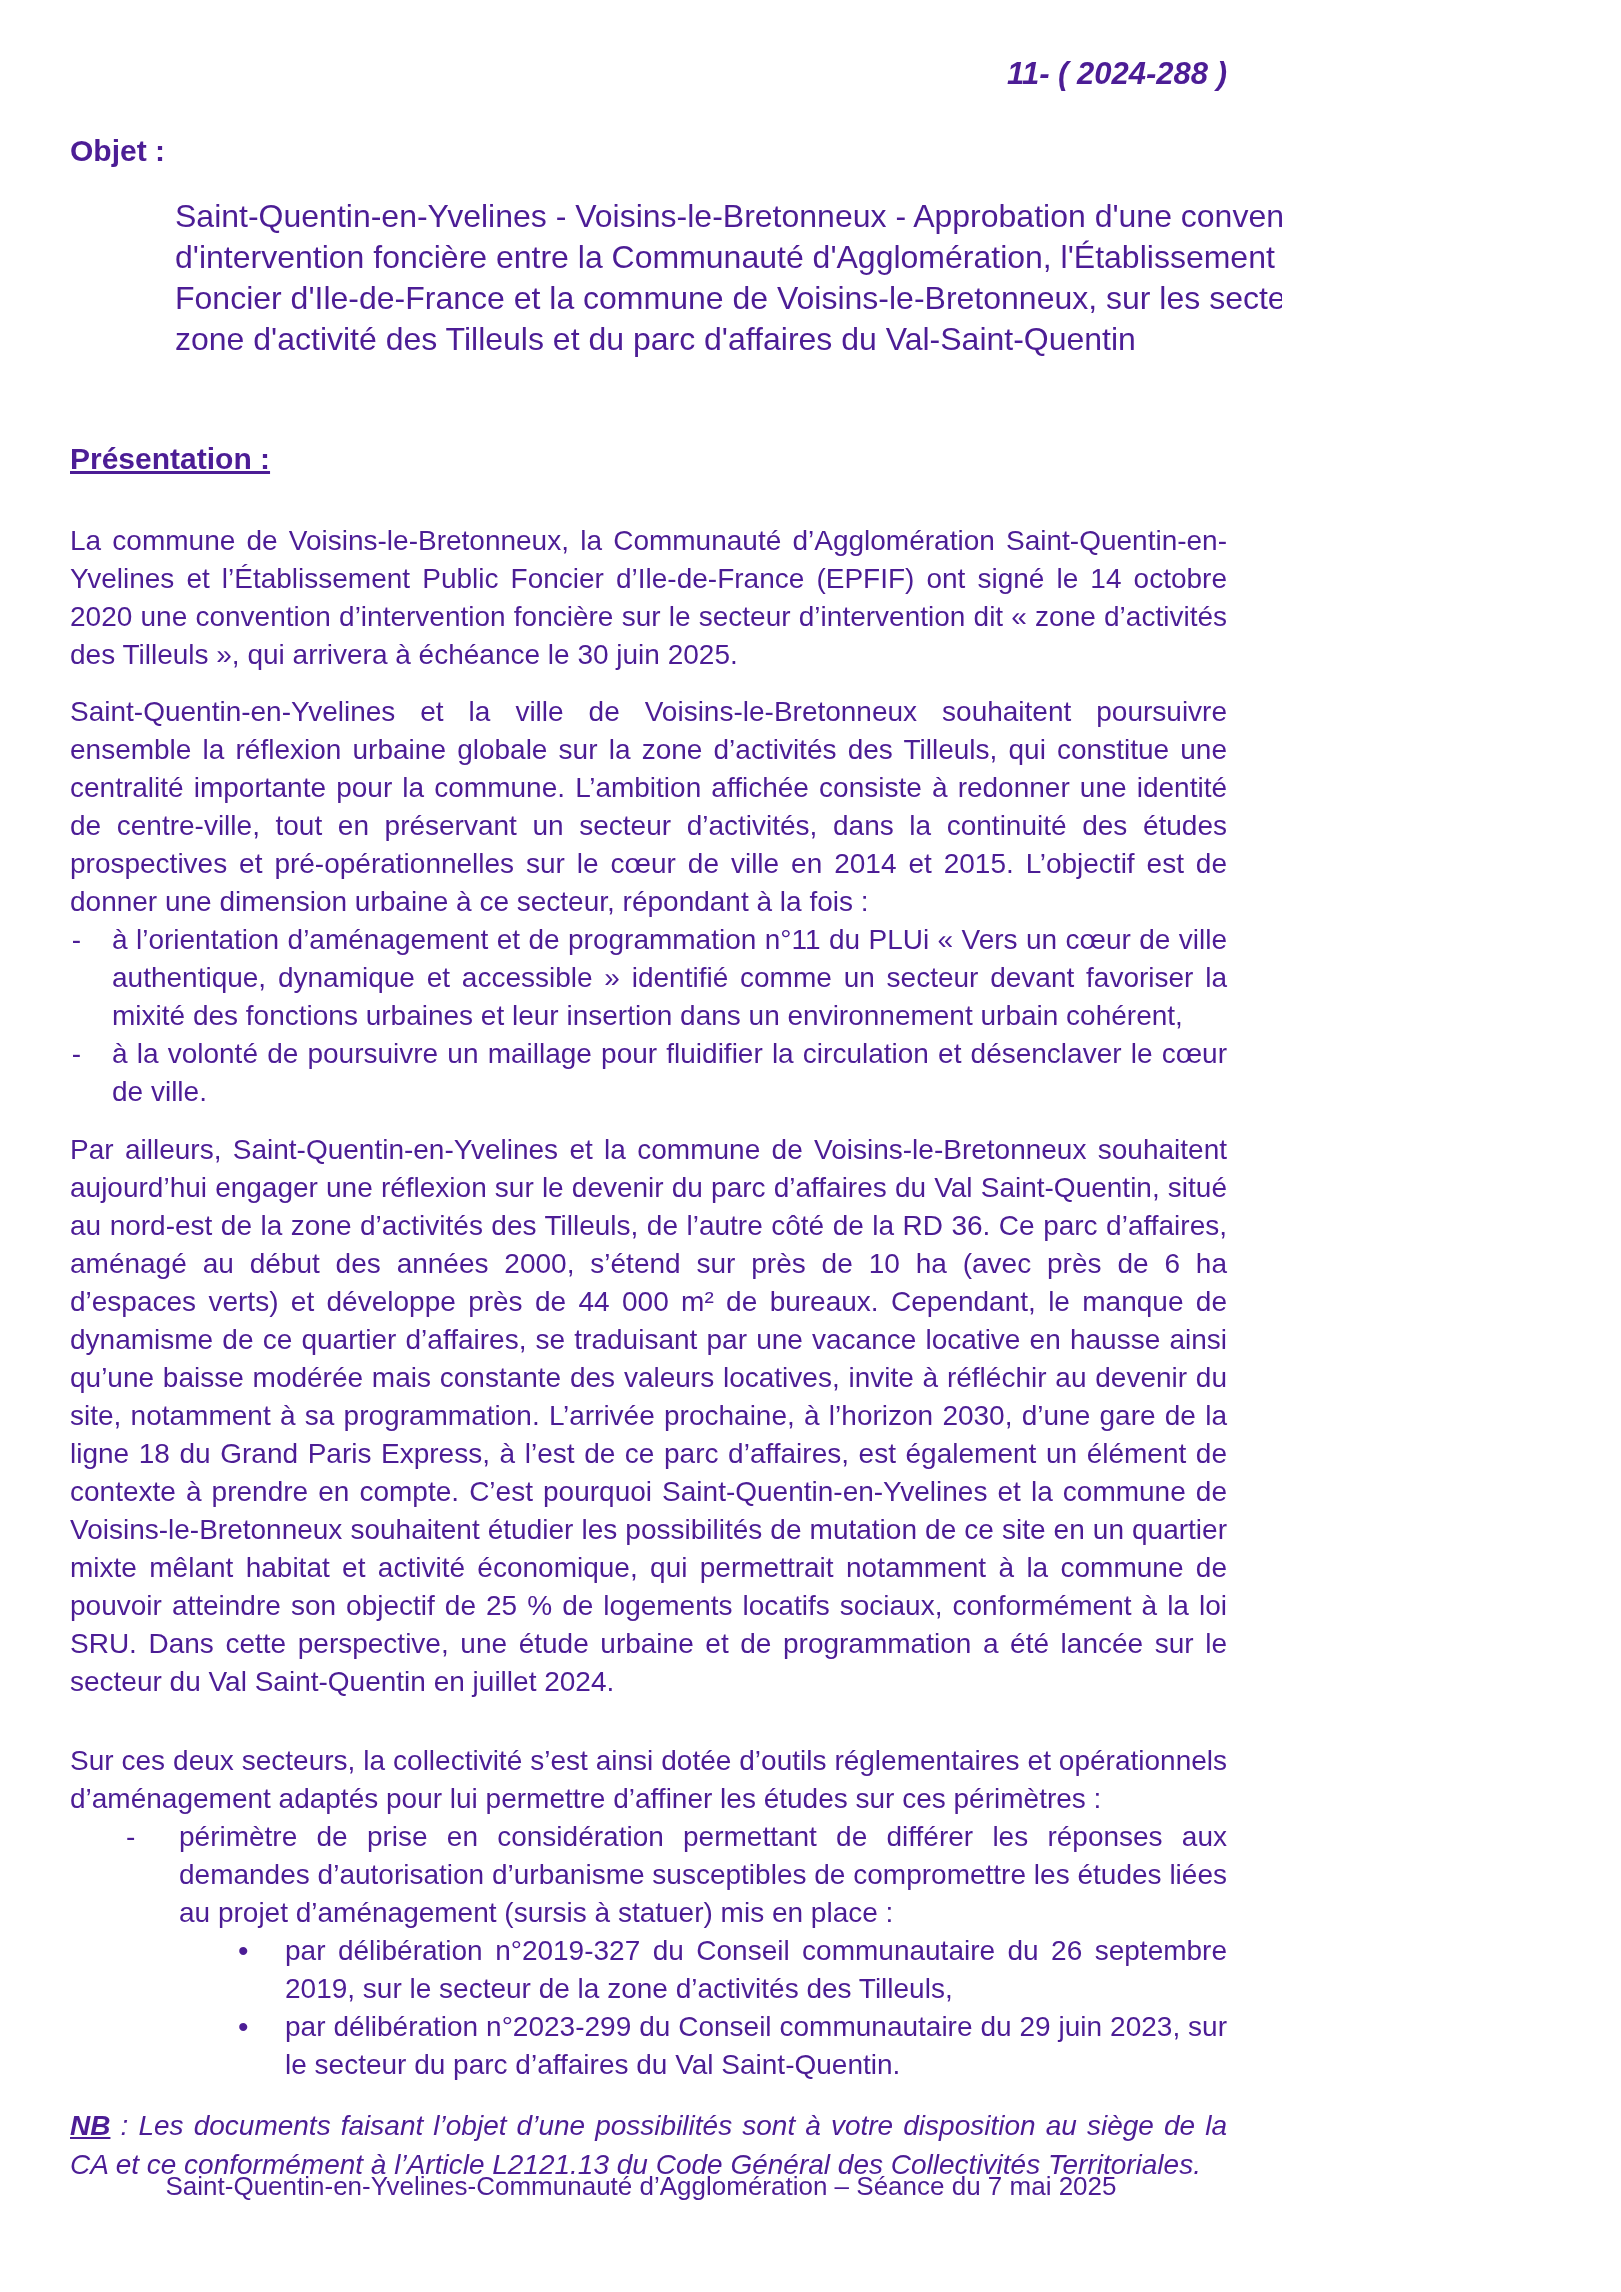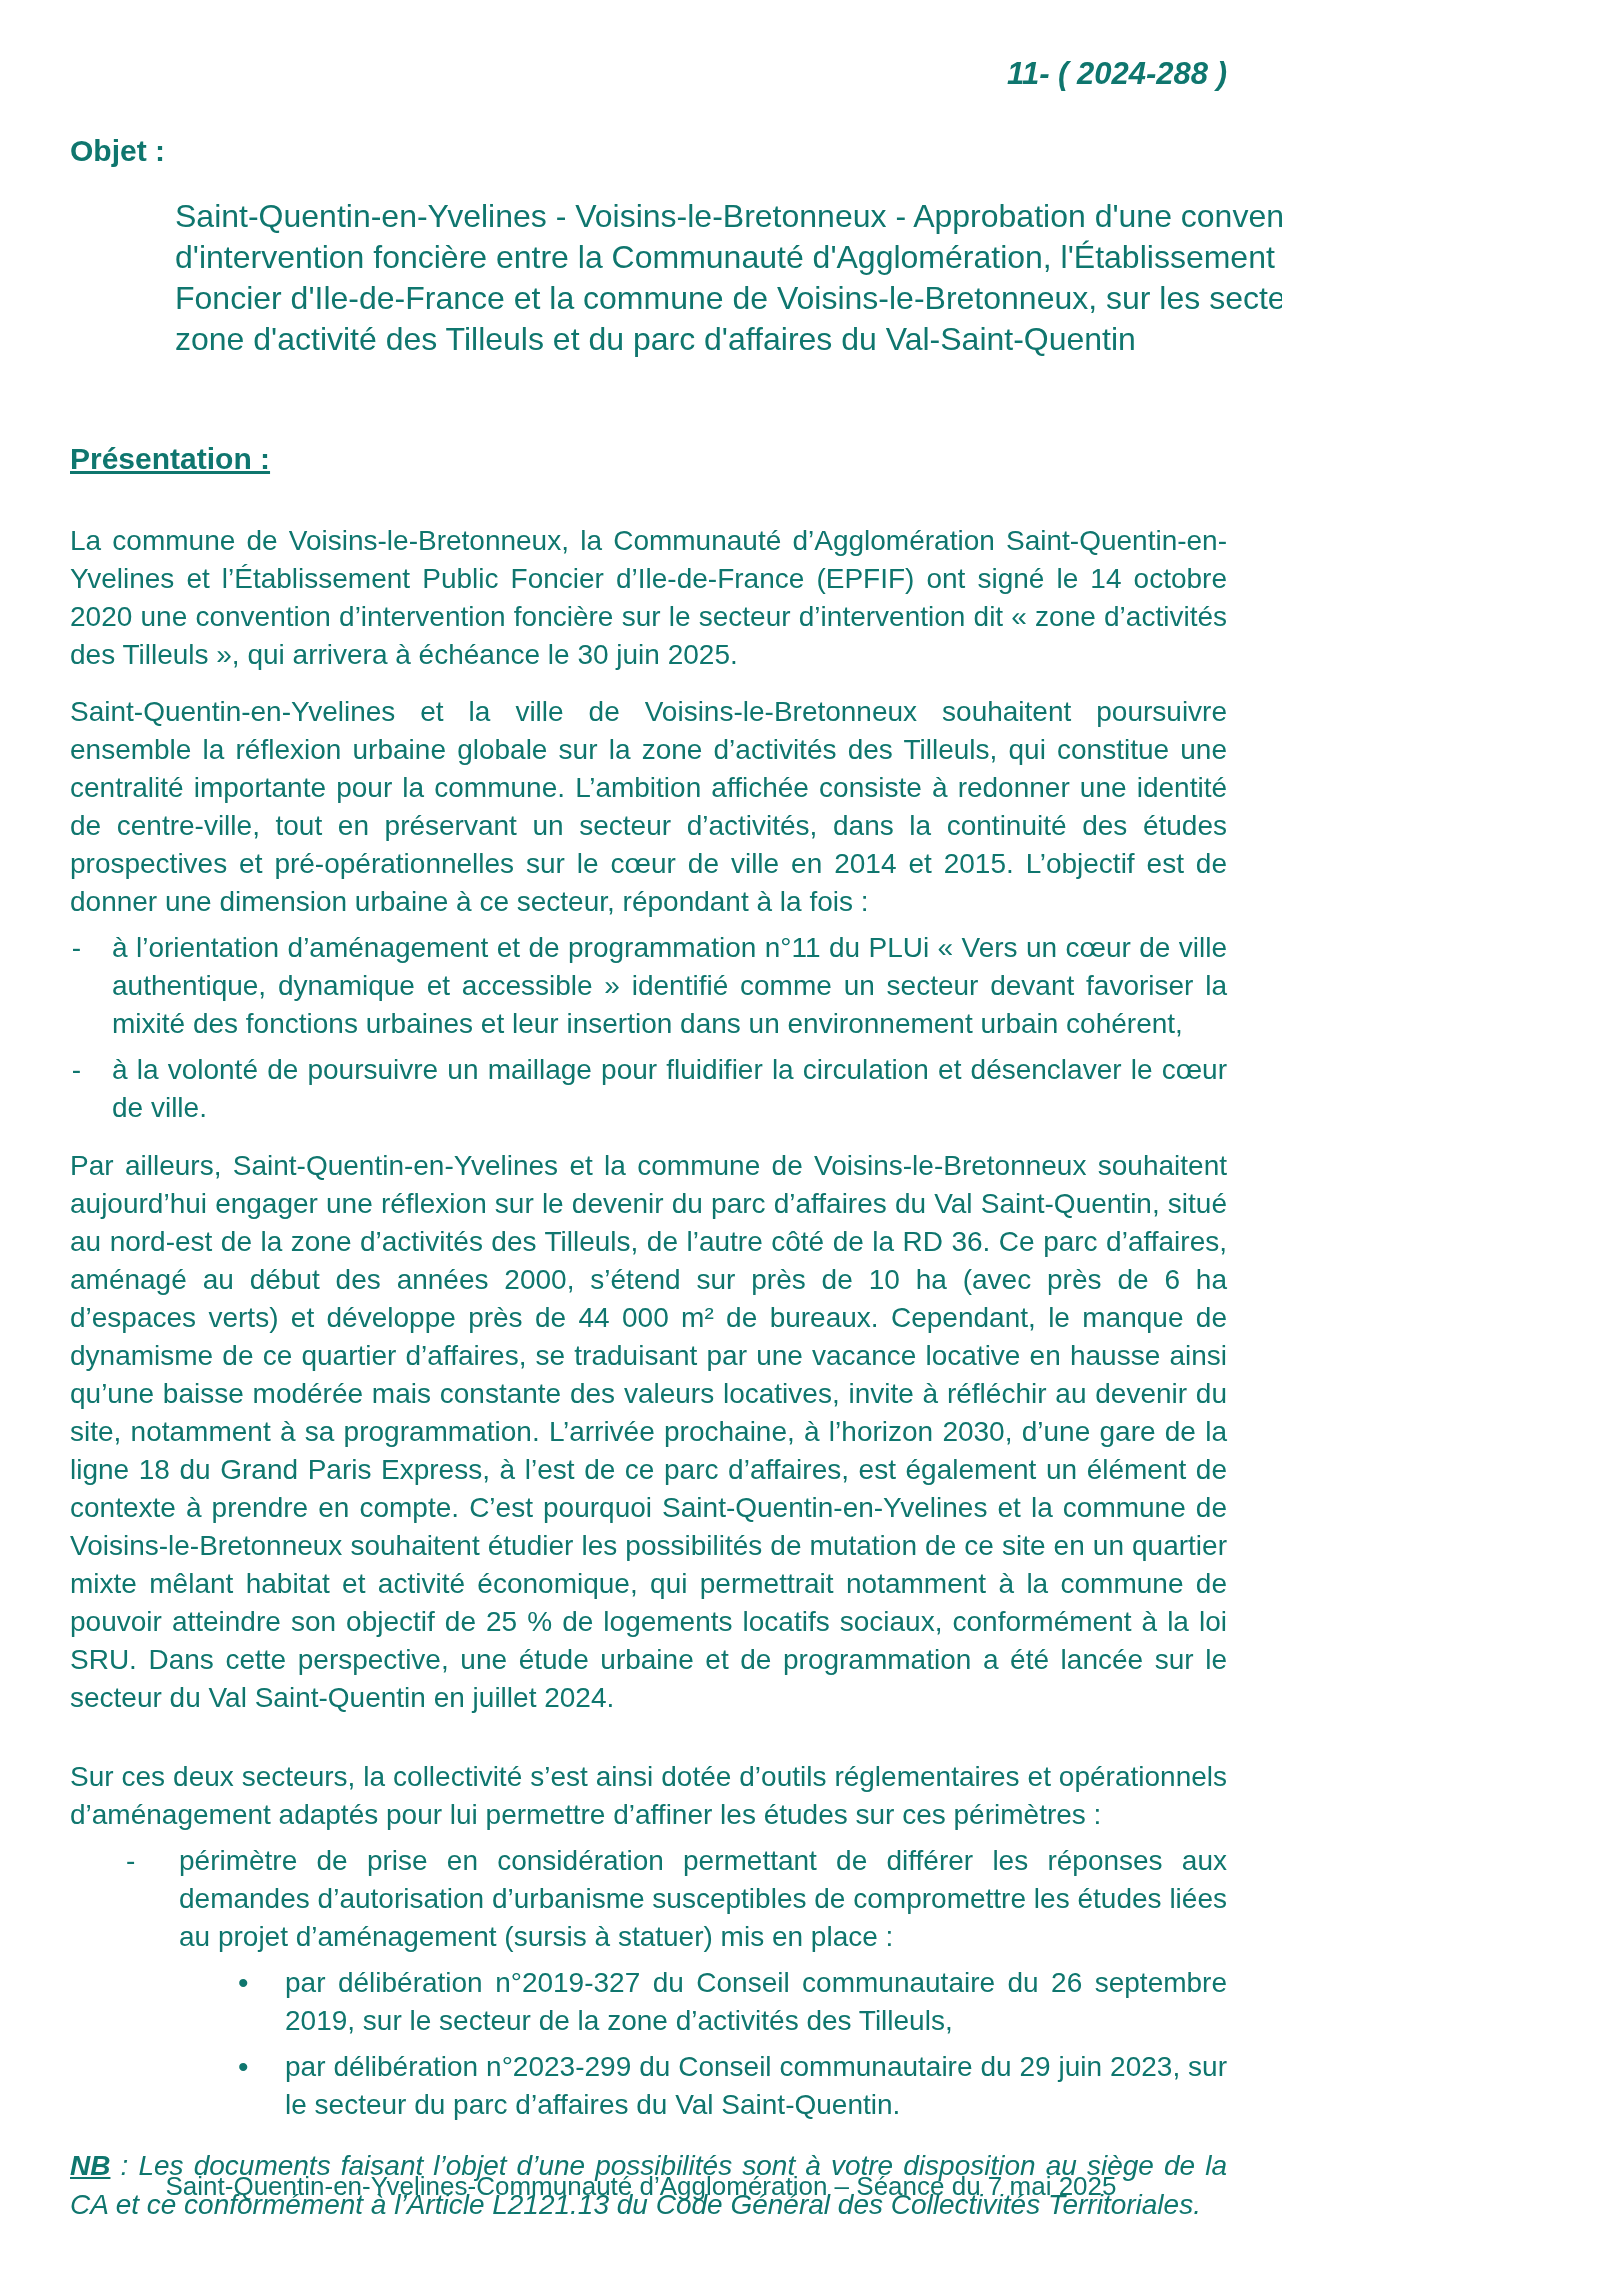--- a/index.html
+++ b/index.html
@@ -5,21 +5,21 @@
   html, body {
     margin: 0;
     padding: 0;
     background: #ffffff;
   }
   .page {
     position: relative;
     width: 1282px;
     height: 2293px;
     background: #ffffff;
-    color: #0f766e;
+    color: #4c1d95;
     font-family: "Liberation Sans", "DejaVu Sans", sans-serif;
     box-sizing: border-box;
     padding: 56px 55px 0 70px;
     overflow: hidden;
   }
   .doc-ref {
     text-align: right;
     font-weight: bold;
     font-style: italic;
     font-size: 31px;
@@ -53,21 +53,20 @@
     font-size: 30px;
     text-decoration: underline;
     line-height: 1.2;
   }
   .body-text,
   .dash-list li,
   .bullet-list li {
     font-size: 28px;
     line-height: 38px;
     text-align: justify;
-    margin-top: 8px;
   }
   p.para {
     margin: 19.7px 0 0 0;
   }
   p.para.first {
     margin-top: 45px;
   }
   p.para.big-gap {
     margin-top: 41px;
   }

